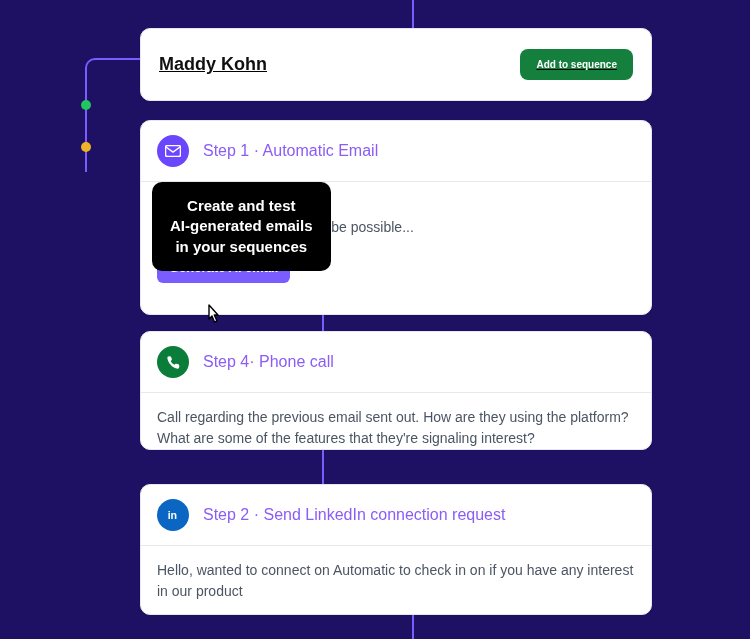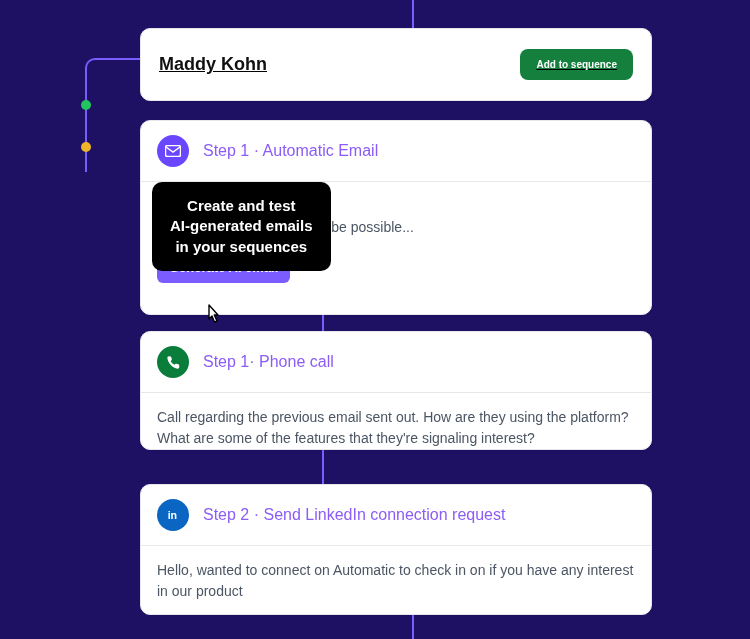--- a/index.html
+++ b/index.html
@@ -134,21 +134,21 @@
   </svg>
 </div>
 
 <div class="card step" style="top:331px; height:119px;">
   <div class="step-head">
     <div class="icon-circle ic-green">
       <svg width="15" height="15" viewBox="0 0 24 24">
           <path d="M6 2c1 0 2 .5 2.3 1.5l1 3c.2.7 0 1.4-.5 1.9l-1.3 1.3c1.3 2.6 3.4 4.7 6 6l1.3-1.3c.5-.5 1.2-.7 1.9-.5l3 1c1 .3 1.5 1.3 1.5 2.3v2c0 1.5-1.3 2.8-2.8 2.6C10.8 21 3 13.2 2.2 4.8 2 3.3 3.3 2 4.8 2H6z" fill="#fff"></path>
         </svg>
     </div>
-    <div class="step-title">Step 1· Phone call</div>
+    <div class="step-title">Step 4· Phone call</div>
   </div>
   <div class="step-body">Call regarding the previous email sent out. How are they using the platform? What are some of the features that they're signaling interest?</div>
 </div>
 
 <div class="card step" style="top:484px; height:131px;">
   <div class="step-head">
     <div class="icon-circle ic-blue">
       <svg width="16" height="16" viewBox="0 0 24 24">
           <text x="4" y="18" font-family="Arial" font-weight="700" font-size="16" fill="#fff">in</text>
         </svg>

